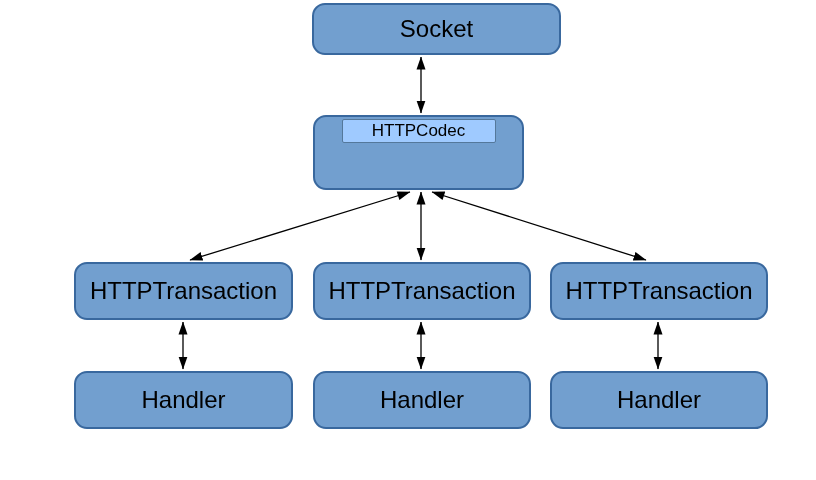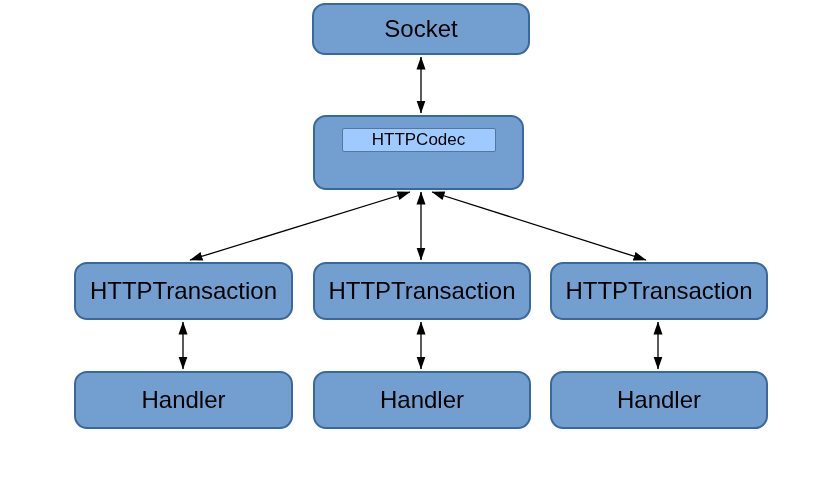--- a/index.html
+++ b/index.html
@@ -38,26 +38,26 @@
     border: 2px solid var(--node-border, #39689e);
     border-radius: 13px;
     display: flex;
     align-items: center;
     justify-content: center;
     color: var(--text, #000000);
     font-size: 24px;
     line-height: 1.1;
     white-space: nowrap;
   }
-  .node-socket        { left: 312px; top: 3px;   width: 218px; height: 52px; }
+  .node-socket        { left: 312px; top: 3px;   width: 249px; height: 52px; }
   .node-session       { left: 313px; top: 115px; width: 211px; height: 75px;
                         flex-direction: column; justify-content: flex-start; }
   .codec {
     box-sizing: border-box;
-    margin-top: 11px;
+    margin-top: 2px;
     width: 154px;
     height: 24px;
     background: var(--codec-fill, #9fcaff);
     border: 1.5px solid var(--codec-border, #54789b);
     border-radius: 2px;
     display: flex;
     align-items: center;
     justify-content: center;
     font-size: 17px;
     color: var(--text, #000000);

